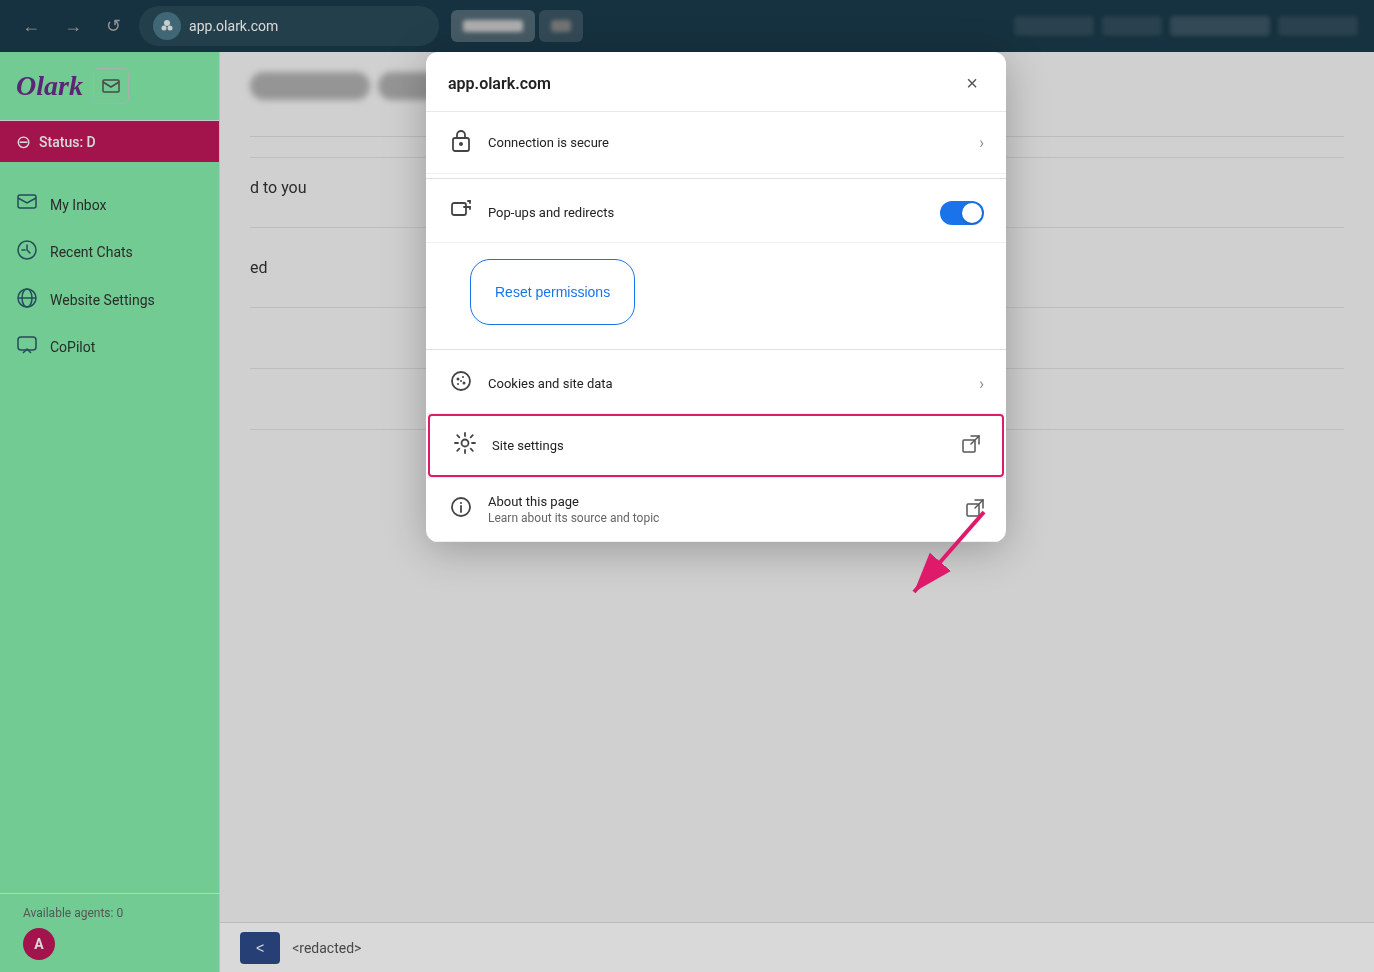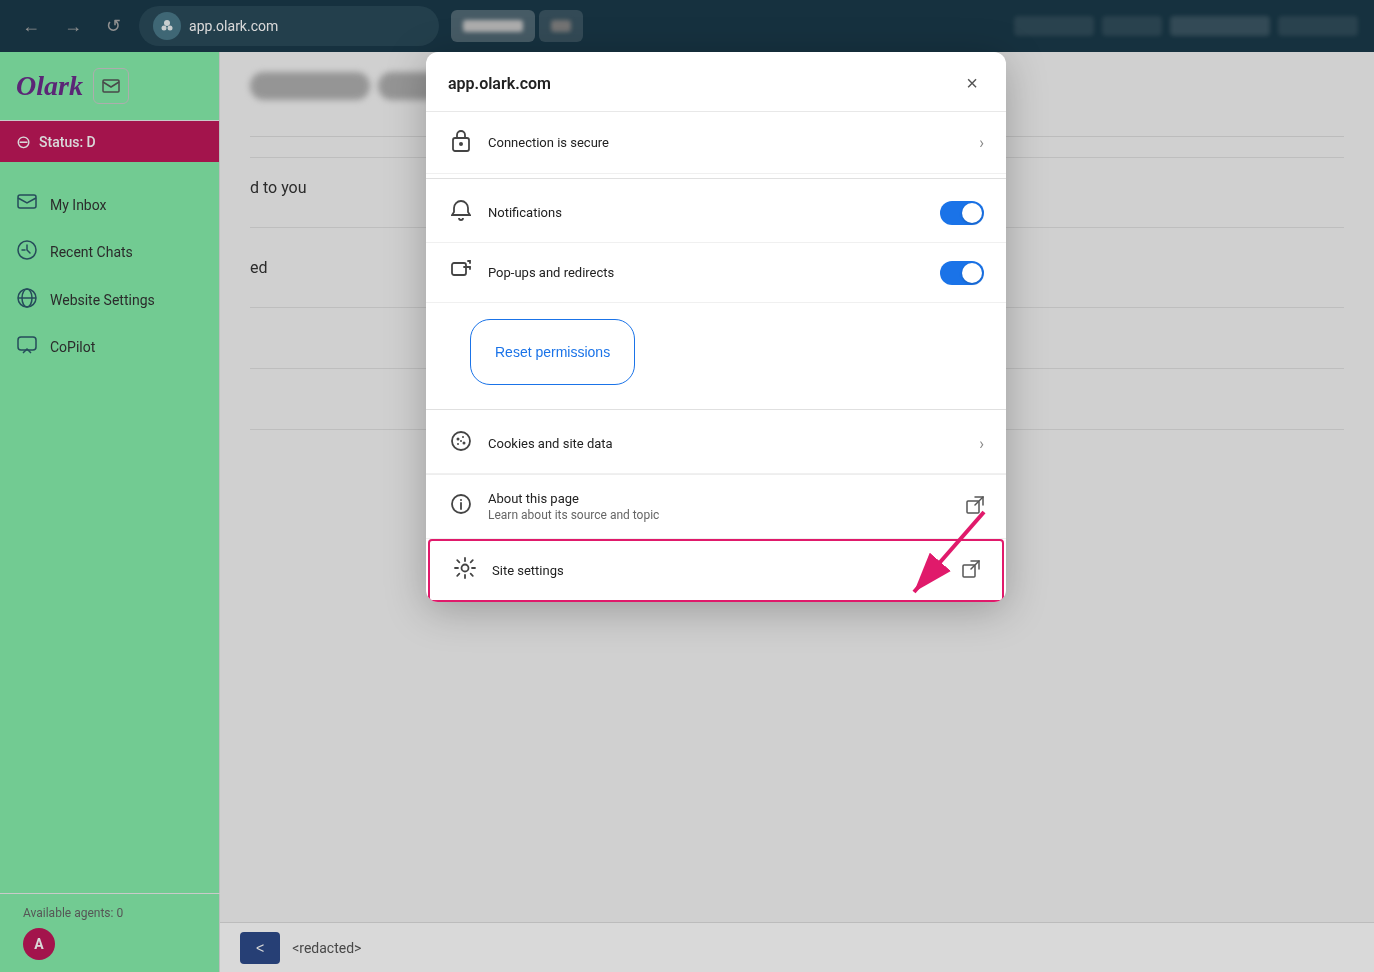--- a/index.html
+++ b/index.html
@@ -537,32 +537,20 @@
             <circle cx="11" cy="16" r="2" fill="#444"></circle>
           </svg>
         </span>
         <span class="popup-row-label">Connection is secure</span>
       </div>
       <span class="chevron">›</span>
     </div>
 
     <div class="popup-divider"></div>
 
-    <div class="popup-row">
-      <div class="popup-row-left">
-        <span class="popup-row-icon">
-          <svg width="20" height="22" viewBox="0 0 20 22" fill="none">
-            <path d="M10 2a7 7 0 017 7v4l2 3H1l2-3V9a7 7 0 017-7z" stroke="#444" stroke-width="1.8" fill="none"></path>
-            <path d="M8 19a2 2 0 004 0" stroke="#444" stroke-width="1.8" fill="none"></path>
-          </svg>
-        </span>
-        <span class="popup-row-label">Notifications</span>
-      </div>
-      <div class="toggle"></div>
-    </div>
 
     <div class="popup-row">
       <div class="popup-row-left">
         <span class="popup-row-icon">
           <svg width="22" height="22" viewBox="0 0 22 22" fill="none">
             <rect x="2" y="4" width="14" height="12" rx="2" stroke="#444" stroke-width="1.8" fill="none"></rect>
             <path d="M18 2h2v2" stroke="#444" stroke-width="1.8" stroke-linecap="round"></path>
             <path d="M20 8v2" stroke="#444" stroke-width="1.8" stroke-linecap="round"></path>
             <path d="M14 8h6" stroke="#444" stroke-width="1.8" stroke-linecap="round"></path>
           </svg>
@@ -588,20 +576,39 @@
             <circle cx="14" cy="13" r="1.5" fill="#444"></circle>
             <circle cx="8" cy="14" r="1" fill="#444"></circle>
             <circle cx="11" cy="11" r="1" fill="#444"></circle>
           </svg>
         </span>
         <span class="popup-row-label">Cookies and site data</span>
       </div>
       <span class="chevron">›</span>
     </div>
 
+    <div class="popup-row highlighted">
+      <div class="popup-row-left">
+        <span class="popup-row-icon">
+          <svg width="22" height="22" viewBox="0 0 22 22" fill="none">
+            <circle cx="11" cy="11" r="3.5" stroke="#444" stroke-width="1.8" fill="none"></circle>
+            <path d="M11 1v3M11 18v3M1 11h3M18 11h3M3.22 3.22l2.12 2.12M16.66 16.66l2.12 2.12M3.22 18.78l2.12-2.12M16.66 5.34l2.12-2.12" stroke="#444" stroke-width="1.8" stroke-linecap="round"></path>
+          </svg>
+        </span>
+        <span class="popup-row-label">Site settings</span>
+      </div>
+      <span class="ext-link-icon">
+        <svg width="18" height="18" viewBox="0 0 18 18" fill="none">
+          <rect x="1" y="5" width="12" height="12" rx="1" stroke="#555" stroke-width="1.5" fill="none"></rect>
+          <path d="M9 1h8v8" stroke="#555" stroke-width="1.5" stroke-linecap="round"></path>
+          <path d="M9 9L17 1" stroke="#555" stroke-width="1.5" stroke-linecap="round"></path>
+        </svg>
+      </span>
+    </div>
+
     <div class="popup-row" style="border-top: 1px solid #eee;">
       <div class="popup-row-left">
         <span class="popup-row-icon">
           <svg width="22" height="22" viewBox="0 0 22 22" fill="none">
             <circle cx="11" cy="11" r="9" stroke="#444" stroke-width="1.8" fill="none"></circle>
             <circle cx="11" cy="7" r="1" fill="#444"></circle>
             <path d="M11 10v6" stroke="#444" stroke-width="1.8" stroke-linecap="round"></path>
           </svg>
         </span>
         <div>
@@ -611,33 +618,14 @@
       </div>
       <span class="ext-link-icon">
         <svg width="18" height="18" viewBox="0 0 18 18" fill="none">
           <rect x="1" y="5" width="12" height="12" rx="1" stroke="#555" stroke-width="1.5" fill="none"></rect>
           <path d="M9 1h8v8" stroke="#555" stroke-width="1.5" stroke-linecap="round"></path>
           <path d="M9 9L17 1" stroke="#555" stroke-width="1.5" stroke-linecap="round"></path>
         </svg>
       </span>
     </div>
 
-    <div class="popup-row highlighted">
-      <div class="popup-row-left">
-        <span class="popup-row-icon">
-          <svg width="22" height="22" viewBox="0 0 22 22" fill="none">
-            <circle cx="11" cy="11" r="3.5" stroke="#444" stroke-width="1.8" fill="none"></circle>
-            <path d="M11 1v3M11 18v3M1 11h3M18 11h3M3.22 3.22l2.12 2.12M16.66 16.66l2.12 2.12M3.22 18.78l2.12-2.12M16.66 5.34l2.12-2.12" stroke="#444" stroke-width="1.8" stroke-linecap="round"></path>
-          </svg>
-        </span>
-        <span class="popup-row-label">Site settings</span>
-      </div>
-      <span class="ext-link-icon">
-        <svg width="18" height="18" viewBox="0 0 18 18" fill="none">
-          <rect x="1" y="5" width="12" height="12" rx="1" stroke="#555" stroke-width="1.5" fill="none"></rect>
-          <path d="M9 1h8v8" stroke="#555" stroke-width="1.5" stroke-linecap="round"></path>
-          <path d="M9 9L17 1" stroke="#555" stroke-width="1.5" stroke-linecap="round"></path>
-        </svg>
-      </span>
-    </div>
-
   </div>
 </div>
 
 </body></html>

